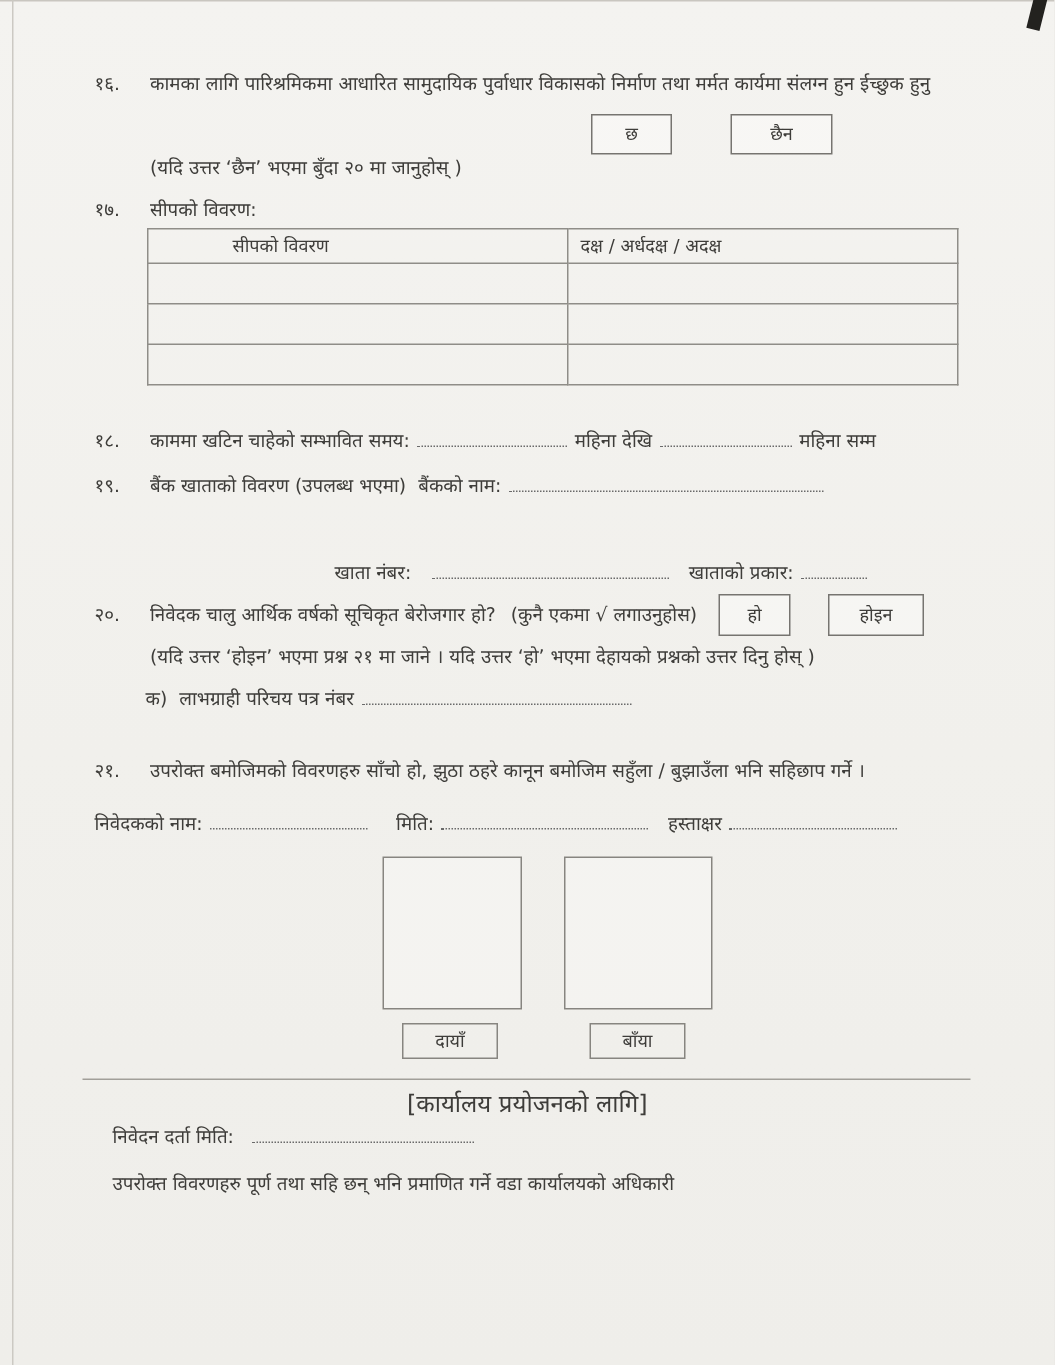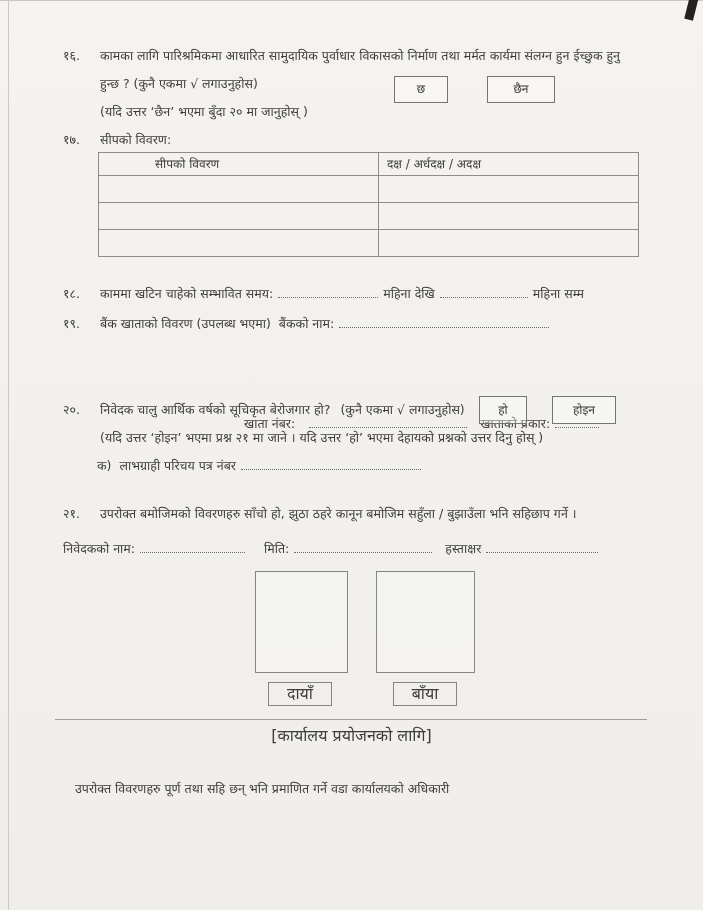--- a/index.html
+++ b/index.html
@@ -16,42 +16,39 @@
   .cbox {
     position:absolute; border:1px solid #767470; background:rgba(255,255,255,0.35);
     display:flex; align-items:center; justify-content:center; font-size:12px; color:#3e3d3a;
   }
   .skills { position:absolute; left:98px; top:152px; width:540px; border-collapse:collapse; table-layout:fixed; }
   .skills th, .skills td { border:1px solid #8f8d88; font-weight:normal; text-align:left; font-size:12px; padding:0 8px; }
   .skills th { height:22px; }
   .skills td { height:26px; }
   .skills th.c1 { padding-left:56px; }
   .tbox { position:absolute; width:91px; height:100px; border:1px solid #878580; background:rgba(255,255,255,0.25); }
-  .tlabel { position:absolute; width:62px; height:22px; border:1px solid #878580; display:flex; align-items:center; justify-content:center; font-size:16px; }
+  .tlabel { position:absolute; width:62px; height:22px; border:1px solid #878580; display:flex; align-items:center; justify-content:center; font-size:12px; }
   .divider { position:absolute; left:55px; top:719px; width:592px; border-top:1px solid #a19f99; }
   .center-title { position:absolute; left:0; right:0; top:725px; text-align:center; font-size:16px; }
   .edge-left { position:absolute; left:8px; top:0; bottom:0; width:1px; background:#ccc9c3; }
   .edge-top { position:absolute; left:0; top:0; right:0; height:1px; background:#c9c6c0; }
   .corner-mark { position:absolute; top:-4px; left:687px; width:9px; height:24px; background:#23221f; transform:rotate(14deg); }
   .ml8 { margin-left:8px; } .ml10 { margin-left:10px; } .ml14 { margin-left:14px; }
 </style>
 </head>
 <body>
 
 <div class="page">
 
   <div class="edge-top"></div>
   <div class="edge-left"></div>
   <div class="corner-mark"></div>
 
   <div class="line" style="left:63px; top:48px;">
     <span class="num">१६.</span><span>कामका लागि पारिश्रमिकमा आधारित सामुदायिक पुर्वाधार विकासको निर्माण तथा मर्मत कार्यमा संलग्न हुन ईच्छुक हुनु</span>
-  </div>
-  <div class="line" style="left:100px; top:76px;">
-    <span>हुन्छ ? (कुनै एकमा √ लगाउनुहोस)</span>
   </div>
   <div class="cbox" style="left:394px; top:76px; width:52px; height:25px;">
     <span>छ</span>
   </div>
   <div class="cbox" style="left:487px; top:76px; width:66px; height:25px;">
     <span>छैन</span>
   </div>
   <div class="line" style="left:100px; top:104px;">
     <span>(यदि उत्तर ‘छैन’ भएमा बुँदा २० मा जानुहोस् )</span>
   </div>
@@ -87,21 +84,21 @@
     </tbody>
   </table>
 
   <div class="line" style="left:63px; top:286px;">
     <span class="num">१८.</span><span>काममा खटिन चाहेको सम्भावित समय:</span><span class="dots" style="width:100px;"></span><span>महिना देखि</span><span class="dots" style="width:88px;"></span><span>महिना सम्म</span>
   </div>
 
   <div class="line" style="left:63px; top:316px;">
     <span class="num">१९.</span><span>बैंक खाताको विवरण (उपलब्ध भएमा)</span><span class="ml8">बैंकको नाम:</span><span class="dots" style="width:210px;"></span>
   </div>
-  <div class="line" style="left:244px; top:374px;margin-top:42px;">
+  <div class="line" style="left:223px; top:374px;">
     <span>खाता नंबर:</span><span class="dots" style="width:158px; margin-left:14px;"></span><span class="ml8">खाताको प्रकार:</span><span class="dots" style="width:44px;"></span>
   </div>
 
   <div class="line" style="left:63px; top:402px;">
     <span class="num">२०.</span><span>निवेदक चालु आर्थिक वर्षको सूचिकृत बेरोजगार हो?</span><span class="ml10">(कुनै एकमा √ लगाउनुहोस)</span>
   </div>
   <div class="cbox" style="left:479px; top:396px; width:46px; height:26px;">
     <span>हो</span>
   </div>
   <div class="cbox" style="left:552px; top:396px; width:62px; height:26px;">
@@ -127,19 +124,22 @@
   <div class="tlabel" style="left:268px; top:682px;">
     <span>दायाँ</span>
   </div>
   <div class="tlabel" style="left:393px; top:682px;">
     <span>बाँया</span>
   </div>
 
   <div class="divider"></div>
   <div class="center-title">[कार्यालय प्रयोजनको लागि]</div>
 
+  <div class="line" style="left:75px; top:750px;">
+    <span>निवेदन दर्ता मिति:</span><span class="dots" style="width:148px; margin-left:12px;"></span>
+  </div>
 
   <div class="line" style="left:75px; top:781px;">
     <span>उपरोक्त विवरणहरु पूर्ण तथा सहि छन् भनि प्रमाणित गर्ने वडा कार्यालयको अधिकारी</span>
   </div>
 
 
 </div>
 
 </body></html>

